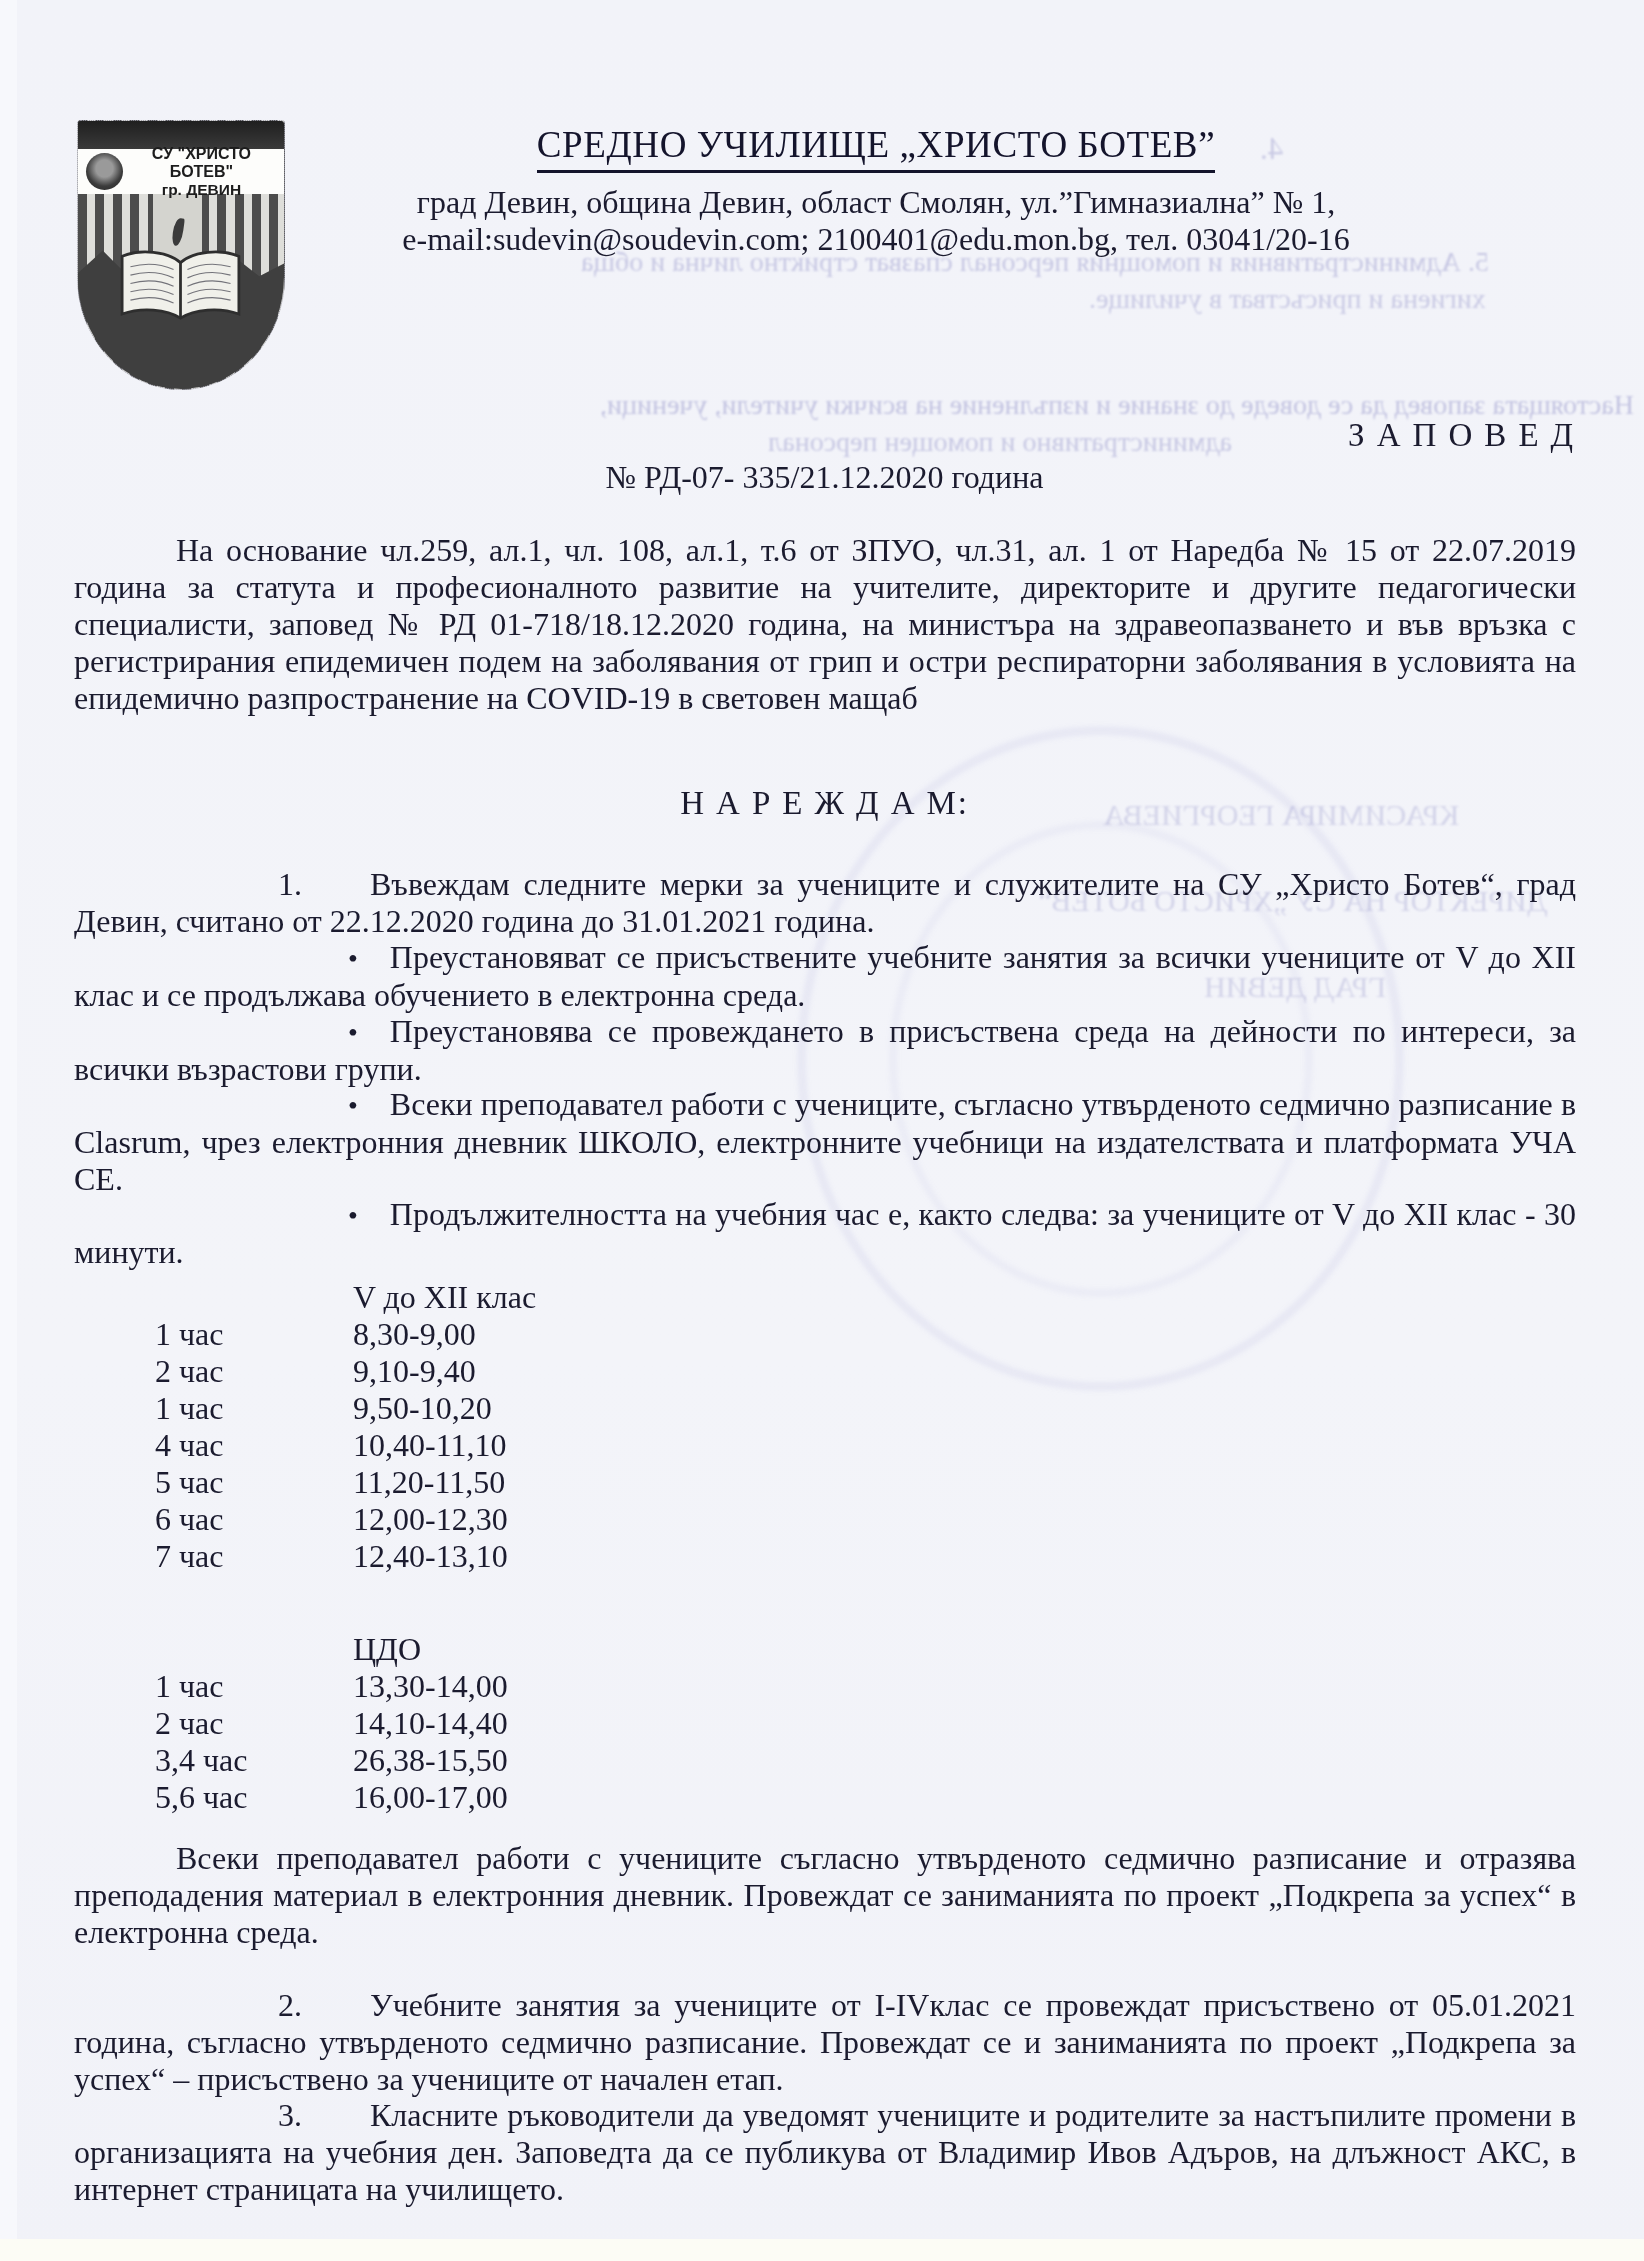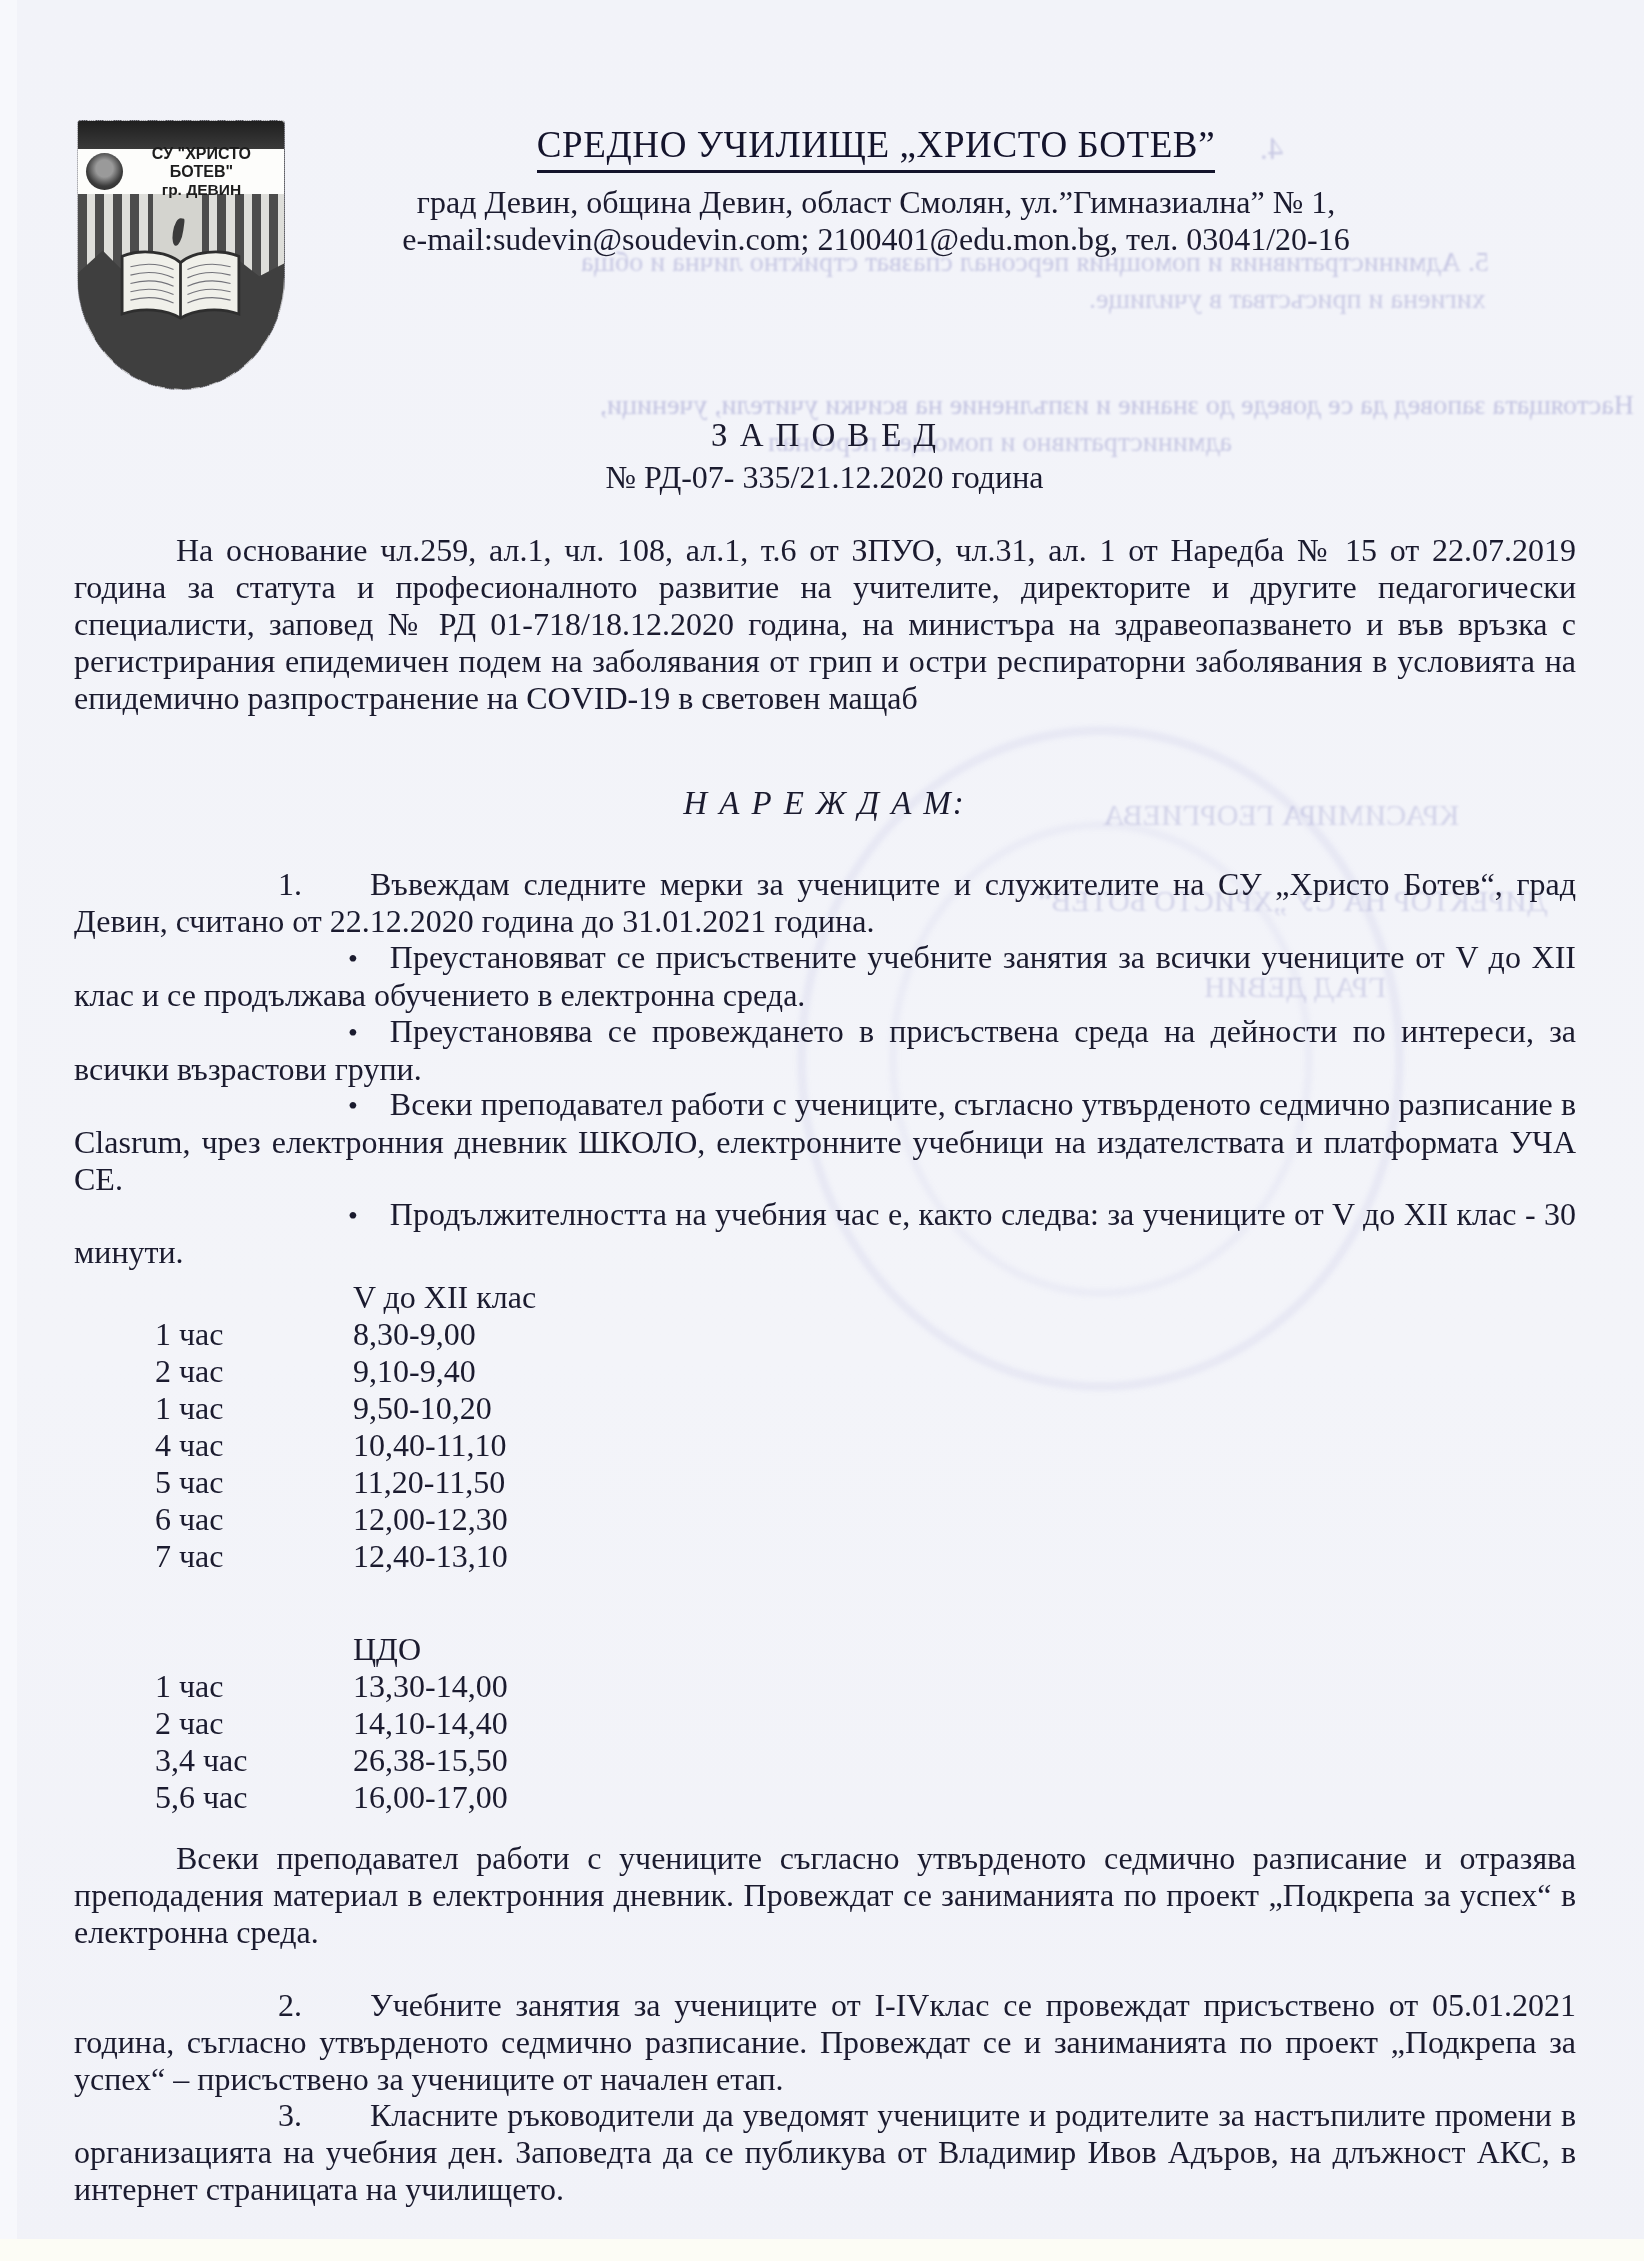--- a/index.html
+++ b/index.html
@@ -19,31 +19,31 @@
   .emblem-flame{position:absolute;left:95px;top:97px;width:10.3px;height:28px;background:#3b3b3b;border-radius:60% 10% 55% 45%/55% 20% 60% 45%;transform:rotate(8deg);}
   .emblem-hill{position:absolute;left:0;right:0;bottom:0;height:161px;background:#3f3f3f;clip-path:polygon(0 28%,12% 14%,26% 32%,42% 20%,58% 34%,74% 16%,88% 30%,100% 22%,100% 100%,0 100%);}
   .emblem-book{position:absolute;left:33px;top:126px;width:139px;height:84px;}
 
   .header-text{position:absolute;left:193px;top:126px;width:1366px;text-align:center;}
   .school-title{display:inline-block;font-size:37px;font-weight:normal;letter-spacing:0.6px;color:#14142c;border-bottom:3.9px solid #14142c;padding-bottom:5.2px;line-height:1.05;}
   .school-address{margin-top:11.6px;font-size:32px;line-height:1.1;}
   .school-contacts{margin-top:2.6px;font-size:32px;line-height:1.1;}
 
   
-  .order-heading{position:absolute;left:74px;top:417px;width:1501px;text-align:center;font-size:33px;letter-spacing:1.9px;}
+  .order-heading{position:absolute;left:74px;top:417px;width:1501px;text-align:right;font-size:33px;letter-spacing:1.9px;}
   .order-number{position:absolute;left:74px;top:459px;width:1501px;text-align:center;font-size:32px;}
 
   .par{font-size:32px;line-height:37px;text-align:justify;}
   .block{position:absolute;left:74px;width:1502px;}
   .indent{text-indent:102px;}
   .num{display:inline-block;min-width:32px;margin-right:68px;}
   .bullet-par{text-indent:137px;}
   .bullet-mark{display:inline-block;margin-right:32px;font-size:28px;}
 
-  .command-heading{position:absolute;left:74px;top:785px;width:1501px;text-align:center;font-size:33px;letter-spacing:1.9px;font-style:italic;}
+  .command-heading{position:absolute;left:74px;top:785px;width:1501px;text-align:center;font-size:33px;letter-spacing:1.9px;}
 
   
   .sched{position:absolute;left:74px;width:1501px;font-size:32px;line-height:37px;}
   .sched-title{margin-left:279px;}
   .sched-row{display:flex;}
   .sched-label{margin-left:81px;width:198px;flex:0 0 auto;}
 
   
   .bleed{position:absolute;white-space:nowrap;transform:scaleX(-1);color:#8a8ac4;filter:blur(1px);font-family:"Liberation Serif",serif;}
   .stamp-bleed{position:absolute;left:799px;top:728px;width:593px;height:651px;border:5.8px solid rgba(124,124,198,0.16);border-radius:50%;filter:blur(3.2px);}

